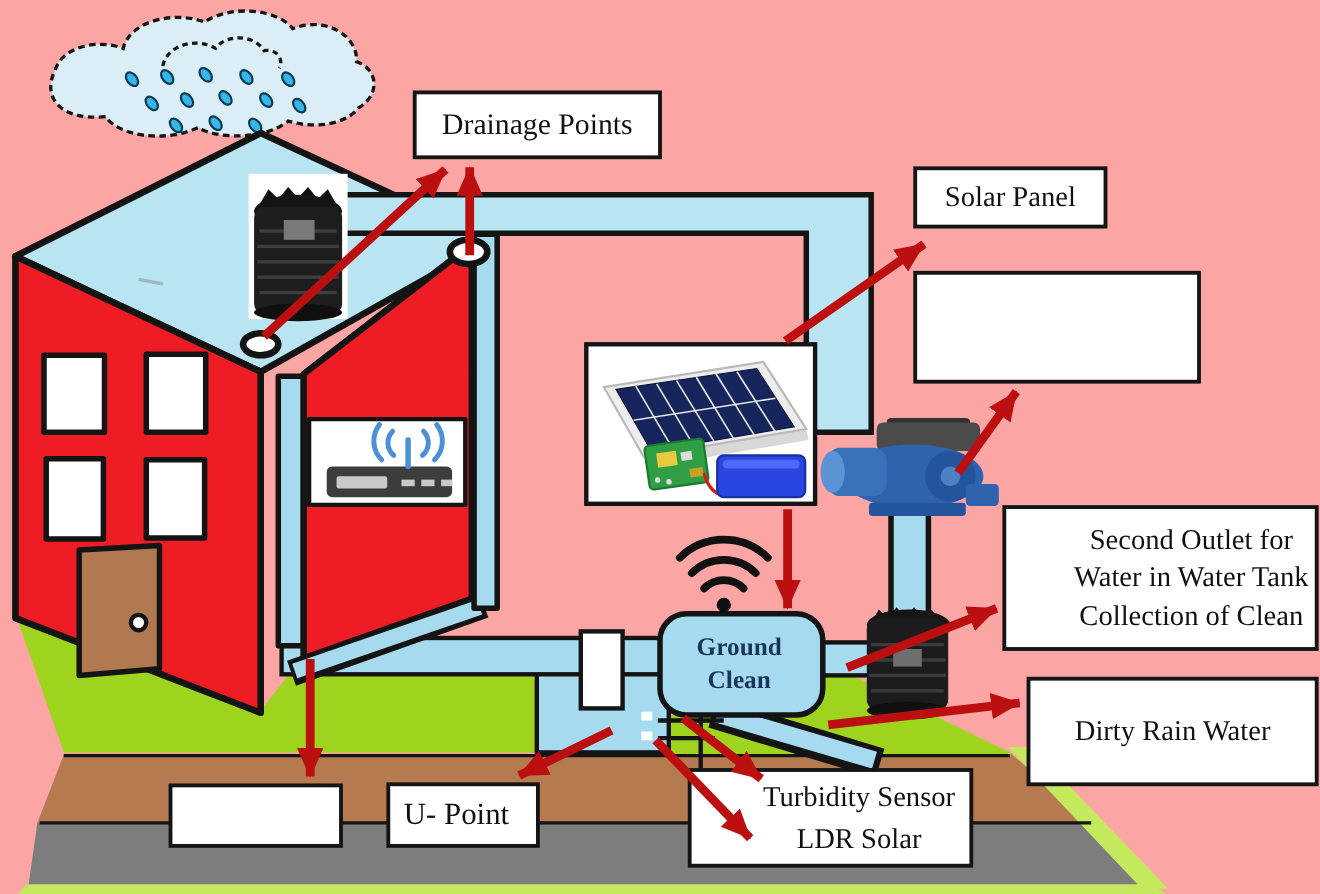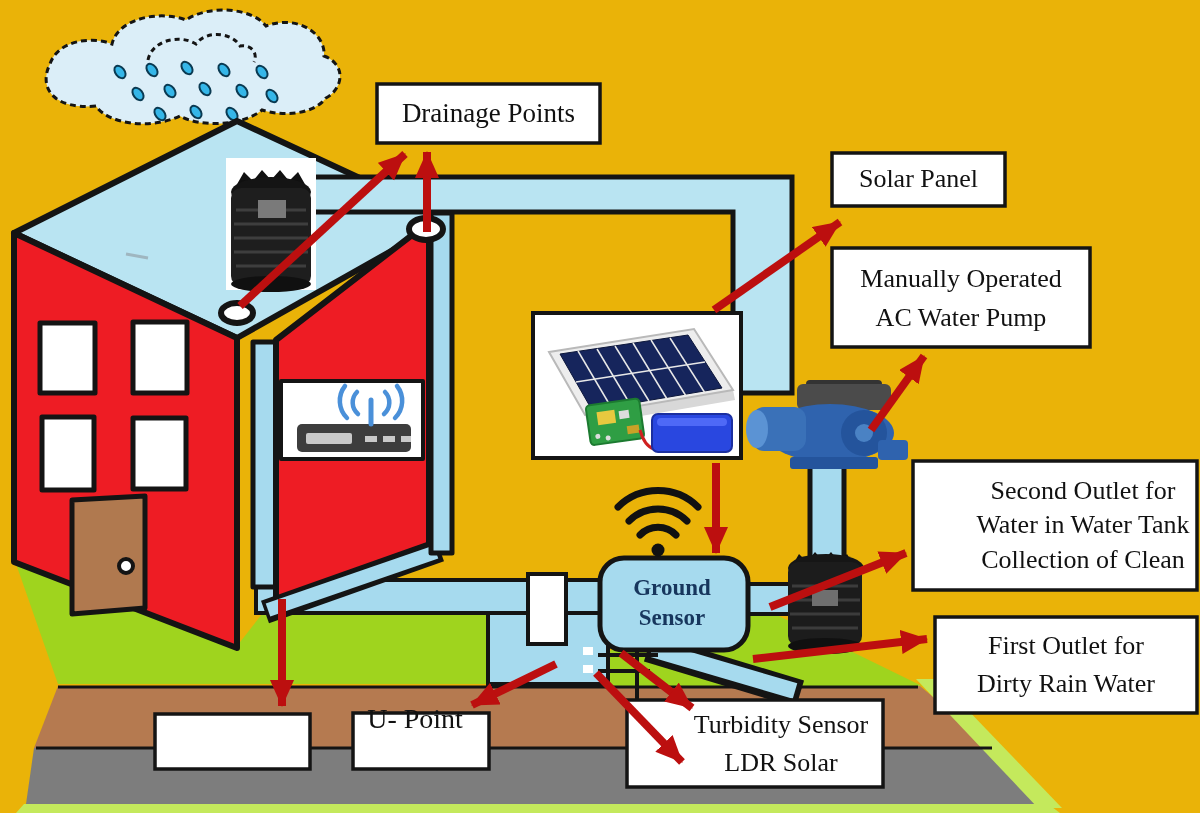--- a/index.html
+++ b/index.html
@@ -1,16 +1,16 @@
 <!DOCTYPE html>
 <html><head>
 <meta charset="utf-8">
 <style>
   html,body{margin:0;padding:0;background:#fff;}
-  #scene{position:relative;width:1200px;height:813px;background:#eab308;overflow:hidden;
+  #scene{position:relative;width:1200px;height:813px;background:#fca5a5;overflow:hidden;
          font-family:"Liberation Serif",serif;}
   #scene svg{position:absolute;left:0;top:0;}
   .lbl{position:absolute;display:flex;flex-direction:column;align-items:center;
        justify-content:center;text-align:center;color:#111;pointer-events:none;
        font-family:"Liberation Serif",serif;}
   .lbl span{display:block;white-space:nowrap;}
   .f27{font-size:27px;line-height:1.3;}
   .f26{font-size:26px;line-height:1.32;}
   .f28{font-size:28px;line-height:1.3;}
   .pumpbox{line-height:1.5;}
@@ -224,43 +224,38 @@
 </svg>
 
 <div class="lbl f27" style="left:377px;top:84px;width:223px;height:59px;">
   <span>Drainage Points</span>
 </div>
 
 <div class="lbl f26" style="left:832px;top:153px;width:173px;height:53px;">
   <span>Solar Panel</span>
 </div>
 
-<div class="lbl f26 pumpbox" style="left:832px;top:248px;width:258px;height:99px;">
-  <span>Manually Operated</span>
-  <span>AC Water Pump</span>
-</div>
 
 <div class="lbl f26" style="left:913px;top:461px;width:340px;height:129px;">
   <span>Second Outlet for</span>
   <span>Water in Water Tank</span>
   <span>Collection of Clean</span>
 </div>
 
 <div class="lbl f26 firstbox" style="left:935px;top:617px;width:262px;height:96px;">
-  <span>First Outlet for</span>
   <span>Dirty Rain Water</span>
 </div>
 
 
-<div class="lbl f28" style="left:353px;top:691px;width:124px;height:56px;">
+<div class="lbl f28" style="left:353px;top:713px;width:124px;height:56px;">
   <span>U- Point</span>
 </div>
 
 <div class="lbl f26 sensbox" style="left:627px;top:700px;width:308px;height:87px;">
   <span>Turbidity Sensor</span>
   <span>LDR Solar</span>
 </div>
 
 <div class="lbl gs" style="left:610px;top:570px;width:124px;height:66px;">
   <span>Ground</span>
-  <span>Sensor</span>
+  <span>Clean</span>
 </div>
 </div>
 
 </body></html>

